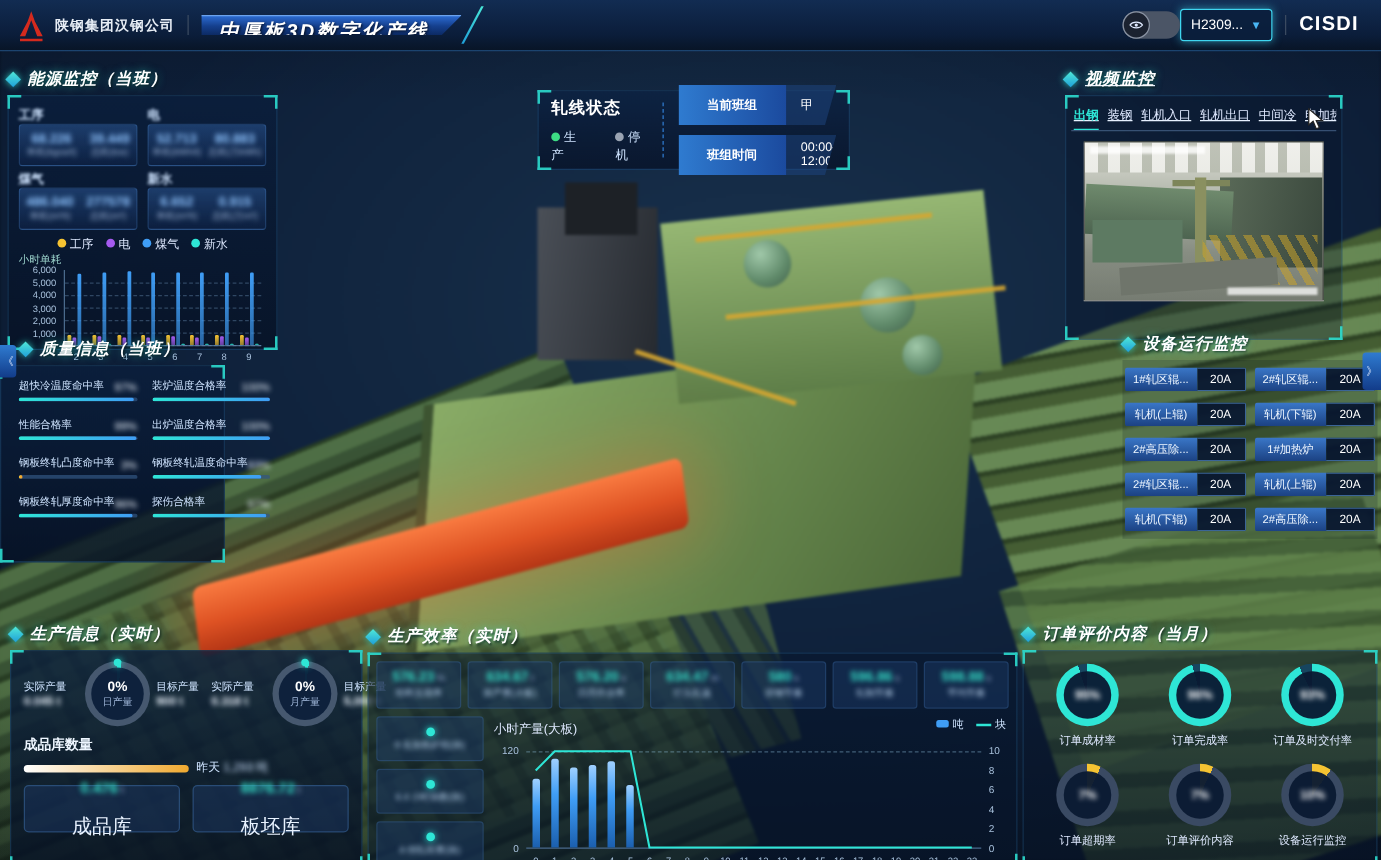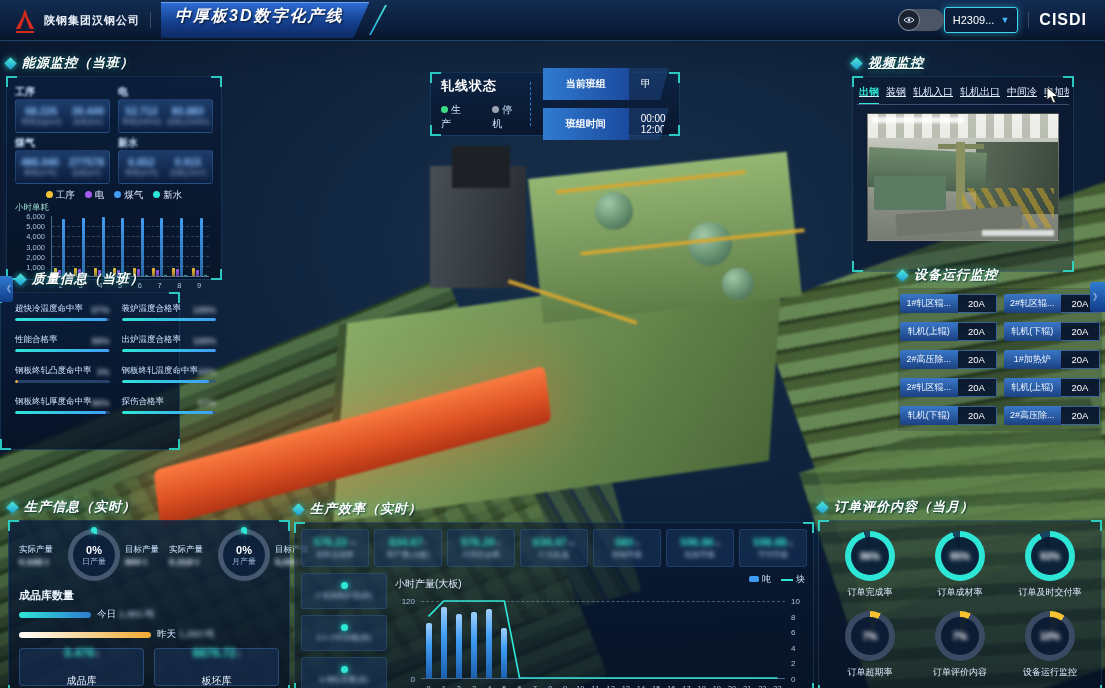--- a/index.html
+++ b/index.html
@@ -53,21 +53,21 @@
   .cbl{bottom:-1px;left:-1px;border-right:none;border-top:none;}
   .cbr{bottom:-1px;right:-1px;border-left:none;border-top:none;}
   .b1{filter:blur(1.1px);} .b2{filter:blur(2px);}
   
   #topbar{position:absolute;left:0;top:0;width:1105px;height:40px;z-index:5;
     background:linear-gradient(180deg,#122c52 0%,#0b1d3a 70%,#081527 100%);
     border-bottom:1px solid rgba(60,140,200,.25);display:flex;align-items:center;}
   #topbar .logo{margin-left:14px;display:flex;flex-direction:column;align-items:center;}
   .company{margin-left:8px;font-size:11px;font-weight:bold;color:#e8eef6;letter-spacing:1px;}
   .hdiv{width:1px;height:16px;background:#3a4a60;margin:0 10px;}
-  .titleplate{position:relative;height:36px;line-height:28px;padding:0 26px 0 14px;
+  .titleplate{position:relative;height:16px;line-height:28px;padding:0 26px 0 14px;
     background:linear-gradient(180deg,#2e6fd8 0%,#15408e 55%,#0c2a64 100%);
     clip-path:polygon(0 0,100% 0,calc(100% - 16px) 100%,0 100%);
     box-shadow:inset 0 1px 0 rgba(150,200,255,.6);}
   .titleplate span{font-style:italic;font-weight:bold;font-size:16px;color:#fff;letter-spacing:2px;
     text-shadow:1px 1px 2px rgba(0,0,0,.7);}
   .tslash{width:2px;height:30px;background:linear-gradient(#49e9d8,#1f9fd8);transform:skewX(-28deg);margin-left:8px;}
   #topbar .right{margin-left:auto;display:flex;align-items:center;margin-right:18px;}
   .toggle{width:46px;height:22px;border-radius:11px;background:#4b5566;position:relative;cursor:pointer;}
   .knob{position:absolute;left:0;top:0;width:22px;height:22px;border-radius:50%;background:#1b2230;
     border:1px solid #8a93a3;box-sizing:border-box;display:flex;align-items:center;justify-content:center;}
@@ -175,21 +175,21 @@
   .ring .nm{font-size:8px;color:#9db4d6;}
   .inv-title{font-size:11px;font-weight:bold;color:#eef6ff;margin:7px 0 5px 0;}
   .inv-row{display:flex;align-items:center;gap:6px;margin-bottom:7px;}
   .inv-bar{height:6px;border-radius:3px;}
   .inv-ann{font-size:9.5px;color:#cfe4ff;white-space:nowrap;}
   .p-cards{display:flex;gap:10px;margin-top:2px;}
   .p-card{flex:1;height:36px;border-radius:4px;background:rgba(30,60,110,.4);border:1px solid rgba(80,140,210,.35);
     display:flex;flex-direction:column;align-items:center;justify-content:center;}
   .p-card .v{font-size:12px;}
   .p-card .u{font-size:8.5px;color:#9db4d6;font-weight:normal;margin-left:2px;}
-  .p-card .l{font-size:10px;color:#e8f2ff;margin-top:14px;}
+  .p-card .l{font-size:16px;color:#e8f2ff;margin-top:14px;}
   
   #eff{left:294px;top:498px;width:520px;}
   #eff .p-body{padding:6px;height:158px;background:rgba(8,22,44,.55);}
   .e-stats{display:grid;grid-template-columns:repeat(7,1fr);gap:5px;}
   .e-stat{height:36px;border-radius:3px;background:rgba(25,55,100,.5);border:1px solid rgba(80,140,210,.22);
     display:flex;flex-direction:column;align-items:center;justify-content:center;}
   .e-stat .v{font-size:11px;}
   .e-stat .u{font-size:7.5px;color:#9db4d6;margin-left:2px;font-weight:normal;}
   .e-stat .l{font-size:7.5px;color:#bcd6f0;margin-top:2px;white-space:nowrap;}
   .e-low{display:flex;gap:8px;margin-top:6px;}
@@ -675,24 +675,20 @@
             </div>
             <div class="g-side">
               <div class="g-sl">目标产量</div>
               <div class="g-sv b2">5,000 t</div>
             </div>
           </div>
         </div>
       <div class="inv-title">成品库数量</div>
       <div id="prod-bars">
           <div class="inv-row">
-            <div class="inv-bar" style="width: 72px; background: linear-gradient(90deg, rgb(46, 230, 214), rgb(47, 123, 208));"></div>
-            <span class="inv-ann">今日<span class="b2"> 1,481 吨</span></span>
-          </div>
-          <div class="inv-row">
             <div class="inv-bar" style="width: 132px; background: linear-gradient(90deg, rgb(255, 255, 255), rgb(240, 169, 47));"></div>
             <span class="inv-ann">昨天<span class="b2"> 1,293 吨</span></span>
           </div>
         </div>
       <div class="p-cards" id="prod-cards">
           <div class="p-card">
             <div class="v stat-val b2">0.476<span class="u">t</span></div>
             <div class="l">成品库</div>
           </div>
           <div class="p-card">
@@ -826,30 +822,30 @@
       <span class="dia"></span>
       <span class="p-title">订单评价内容（当月）</span>
     </div>
     <div class="p-body">
       <b class="corn ctl"></b>
         <b class="corn ctr"></b>
         <b class="corn cbl"></b>
         <b class="corn cbr"></b>
       <div class="d-grid" id="order-donuts">
           <div class="d-item">
+            <div class="donut" style="background: conic-gradient(rgb(46, 230, 214) 0deg, rgb(46, 230, 214) 95%, rgb(23, 69, 95) 95%, rgb(23, 69, 95) 100%);">
+              <div class="pv b2">95%</div>
+            </div>
+            <div class="d-label">订单成材率</div>
+          </div>
+          <div class="d-item">
             <div class="donut" style="background: conic-gradient(rgb(46, 230, 214) 0deg, rgb(46, 230, 214) 96%, rgb(23, 69, 95) 96%, rgb(23, 69, 95) 100%);">
               <div class="pv b2">96%</div>
             </div>
             <div class="d-label">订单完成率</div>
-          </div>
-          <div class="d-item">
-            <div class="donut" style="background: conic-gradient(rgb(46, 230, 214) 0deg, rgb(46, 230, 214) 95%, rgb(23, 69, 95) 95%, rgb(23, 69, 95) 100%);">
-              <div class="pv b2">95%</div>
-            </div>
-            <div class="d-label">订单成材率</div>
           </div>
           <div class="d-item">
             <div class="donut" style="background: conic-gradient(rgb(46, 230, 214) 0deg, rgb(46, 230, 214) 93%, rgb(23, 69, 95) 93%, rgb(23, 69, 95) 100%);">
               <div class="pv b2">93%</div>
             </div>
             <div class="d-label">订单及时交付率</div>
           </div>
           <div class="d-item">
             <div class="donut" style="background: conic-gradient(rgb(245, 195, 50) 0deg, rgb(245, 195, 50) 7%, rgb(58, 74, 99) 7%, rgb(58, 74, 99) 100%);">
               <div class="pv b2">7%</div>

